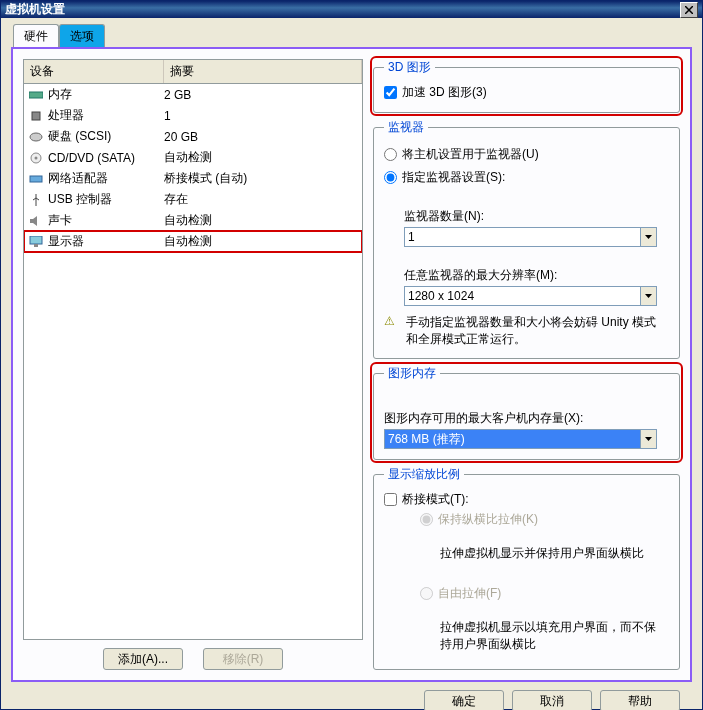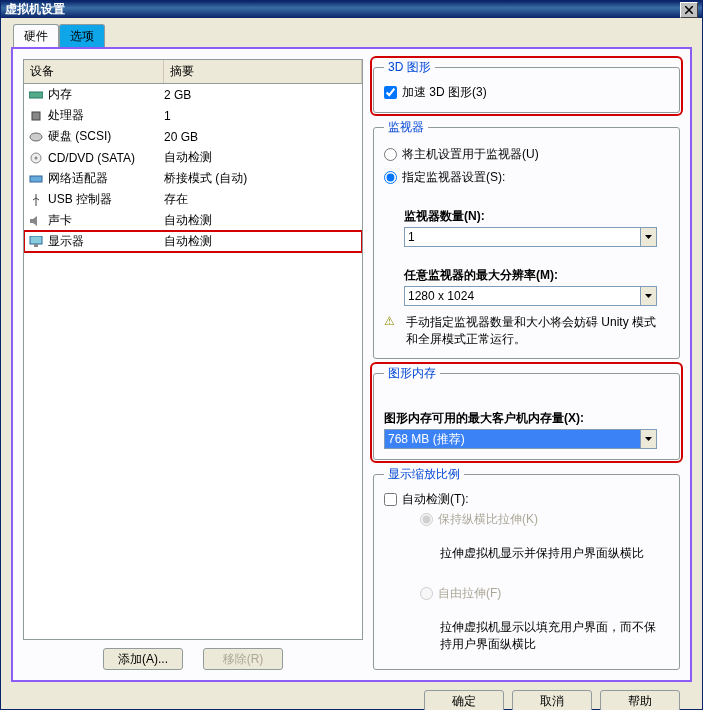--- a/index.html
+++ b/index.html
@@ -28,21 +28,21 @@
 .leftbtns { display: flex; justify-content: center; gap: 20px; margin-top: 8px; }
 .winbtn { min-width: 80px; height: 22px; background: #ece9d8; border: 1px solid #919b9c; border-radius: 3px; cursor: pointer; padding: 0 8px; display: inline-flex; align-items: center; justify-content: center; }
 .winbtn.disabled { color: #aca899; cursor: default; }
 .rightcol { flex: 1; display: flex; flex-direction: column; gap: 6px; }
 fieldset { border: 1px solid #919b9c; border-radius: 3px; padding: 8px 22px 10px 10px; }
 legend { padding: 0 4px; color: #0046d5; }
 .red-outline { outline: 2px solid #d20000; outline-offset: 1px; }
 label.chk { display: inline-flex; align-items: center; gap: 5px; cursor: pointer; }
 label.rd { display: inline-flex; align-items: center; gap: 5px; margin: 2px 0; cursor: pointer; }
 .indent { margin-left: 20px; }
-.field-label { margin-top: 20px; margin-bottom: 2px; font-weight: bold; }
+.field-label { margin-top: 20px; margin-bottom: 2px; }
 .cbo { display: flex; }
 .cbo input { flex: 1; border: 1px solid #7f9db9; height: 20px; padding: 0 3px; background: #fff; }
 .cbo .drop { width: 16px; height: 20px; border: 1px solid #7f9db9; border-left: none; background: #ece9d8; display: flex; align-items: center; justify-content: center; cursor: pointer; }
 .cbo.highlight input { background: #3b82f6; color: #fff; }
 .warn-row { display: flex; gap: 8px; margin-top: 8px; }
 .warn-icon { width: 14px; flex-shrink: 0; color: #8a8a00; }
 .radio-group { display: flex; flex-direction: column; gap: 2px; }
 .radio-sub { margin-left: 36px; display: flex; flex-direction: column; gap: 15px; }
 .radio-sub .rd { color: #aca899; }
 .radio-sub .hint { color: #000; font-size: 12px; margin-left: 20px; margin-bottom:6px; }
@@ -218,21 +218,21 @@
                   <path d="M0 0 L3.5 4 L7 0 Z" fill="#000"></path>
                 </svg>
               </div>
           </div>
         </fieldset>
 
         <fieldset>
           <legend>显示缩放比例</legend>
           <label class="chk">
             <input type="checkbox" style="">
-            <span>自动检测(T):</span>
+            <span>桥接模式(T):</span>
           </label>
           <div class="radio-sub">
             <label class="rd">
               <input type="radio" name="str" disabled="" checked="" style="">
               <span>保持纵横比拉伸(K)</span>
             </label>
             <div class="hint">拉伸虚拟机显示并保持用户界面纵横比</div>
             <label class="rd">
               <input type="radio" name="str" disabled="" style="">
               <span>自由拉伸(F)</span>

